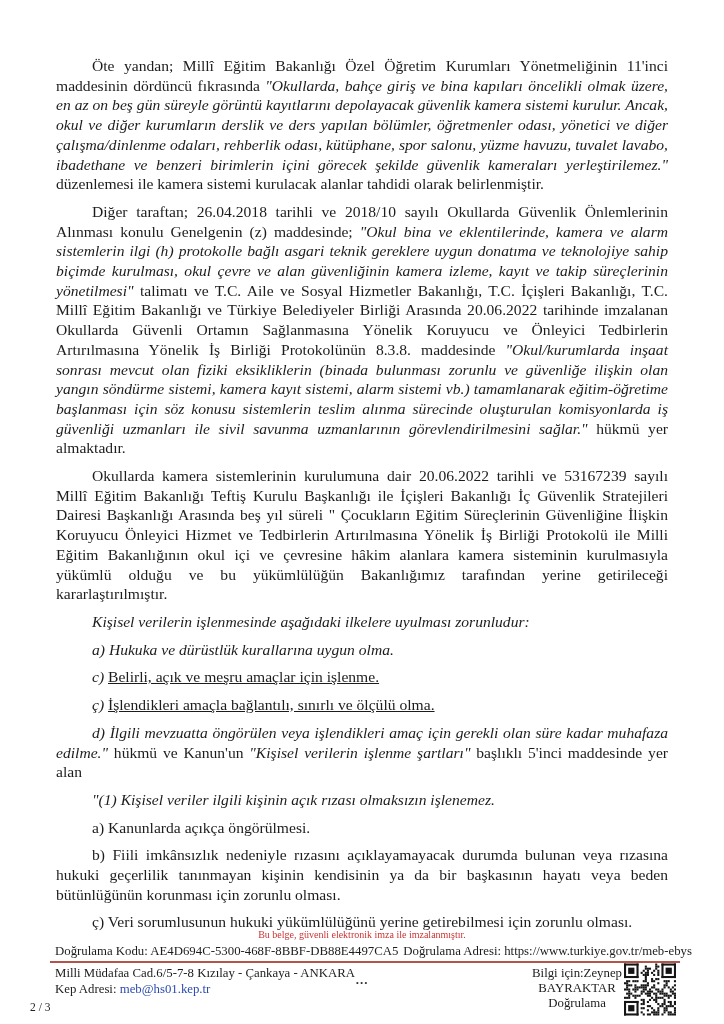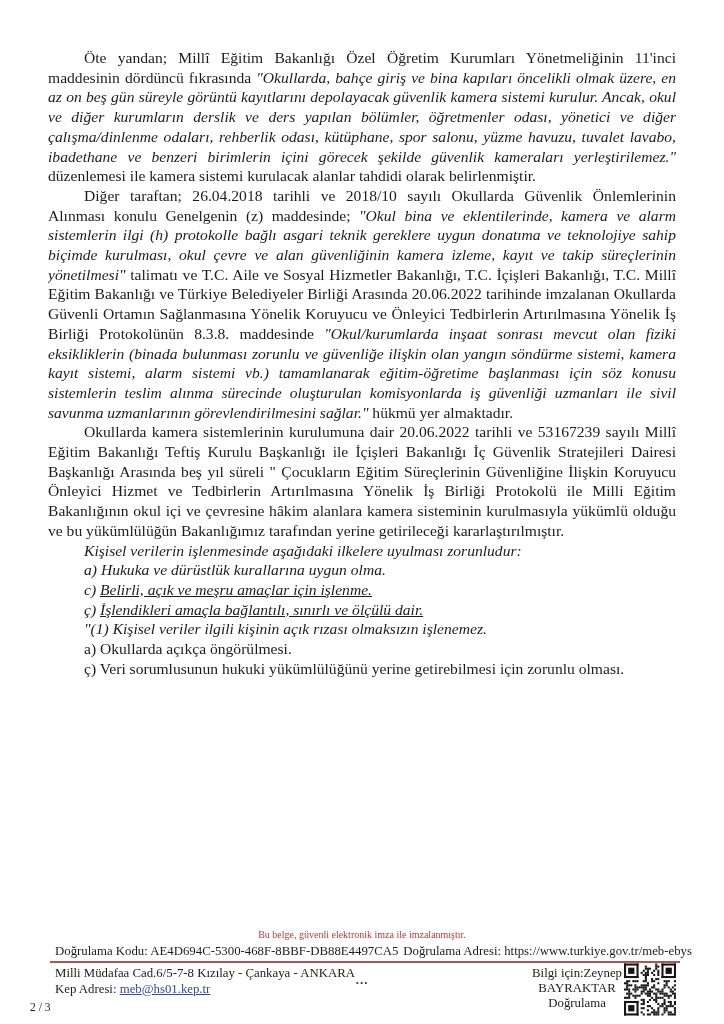--- a/index.html
+++ b/index.html
@@ -12,41 +12,41 @@
     color:#1c1c1c;
     margin:0 auto;
     box-shadow:0 0 4px rgba(0,0,0,.15);
   }
   .doc-body{
     position:absolute;left:48px;top:48px;width:628px;height:884px;
     text-align:justify;
     font-size:15.6px;line-height:19.7px;
     overflow:hidden;
   }
-  .para{margin:0;text-indent:36px;}
+  .para{margin:8px;text-indent:36px;}
   .it{font-style:italic;}
-  .iu{font-style:italic;text-decoration:underline;}
+  .iu{text-decoration:underline;}
   .sig{
     position:absolute;top:929px;left:0;width:100%;
     text-align:center;color:#c93434;font-size:10px;
   }
   .verify{
     position:absolute;top:944px;left:55px;right:32px;
     display:flex;justify-content:space-between;
     font-size:12.8px;
   }
   .rule{
     position:absolute;top:961px;left:50px;right:44px;height:0;
     border-top:2px solid #b2544c;
   }
   .addr{
     position:absolute;top:966px;left:55px;
     font-size:12.8px;line-height:15.5px;
   }
-  .kep-link{color:#2a4bb0;text-decoration:underline;text-align:center;}
+  .kep-link{color:#2a4bb0;text-align:center;}
   .info{
     position:absolute;top:966px;right:102px;
     text-align:center;font-size:12.8px;line-height:15px;
   }
   .qr{
     position:absolute;top:962px;left:624px;width:52px;height:55px;
   }
   .dots{
     position:absolute;top:972px;left:0;width:100%;
     text-align:center;font-size:13px;letter-spacing:1px;font-weight:bold;color:#333;
@@ -61,23 +61,25 @@
 
 <div class="page">
 
   <div class="doc-body" id="docBody">
       <p class="para"><span>Öte yandan; Millî Eğitim Bakanlığı Özel Öğretim Kurumları Yönetmeliğinin 11'inci maddesinin dördüncü fıkrasında </span><span class="it">"Okullarda, bahçe giriş ve bina kapıları öncelikli olmak üzere, en az on beş gün süreyle görüntü kayıtlarını depolayacak güvenlik kamera sistemi kurulur. Ancak, okul ve diğer kurumların derslik ve ders yapılan bölümler, öğretmenler odası, yönetici ve diğer çalışma/dinlenme odaları, rehberlik odası, kütüphane, spor salonu, yüzme havuzu, tuvalet lavabo, ibadethane ve benzeri birimlerin içini görecek şekilde güvenlik kameraları yerleştirilemez."</span><span> düzenlemesi ile kamera sistemi kurulacak alanlar tahdidi olarak belirlenmiştir.</span></p>
       <p class="para"><span>Diğer taraftan; 26.04.2018 tarihli ve 2018/10 sayılı Okullarda Güvenlik Önlemlerinin Alınması konulu Genelgenin (z) maddesinde; </span><span class="it">"Okul bina ve eklentilerinde, kamera ve alarm sistemlerin ilgi (h) protokolle bağlı asgari teknik gereklere uygun donatıma ve teknolojiye sahip biçimde kurulması, okul çevre ve alan güvenliğinin kamera izleme, kayıt ve takip süreçlerinin yönetilmesi"</span><span> talimatı ve T.C. Aile ve Sosyal Hizmetler Bakanlığı, T.C. İçişleri Bakanlığı, T.C. Millî Eğitim Bakanlığı ve Türkiye Belediyeler Birliği Arasında 20.06.2022 tarihinde imzalanan Okullarda Güvenli Ortamın Sağlanmasına Yönelik Koruyucu ve Önleyici Tedbirlerin Artırılmasına Yönelik İş Birliği Protokolünün 8.3.8. maddesinde </span><span class="it">"Okul/kurumlarda inşaat sonrası mevcut olan fiziki eksikliklerin (binada bulunması zorunlu ve güvenliğe ilişkin olan yangın söndürme sistemi, kamera kayıt sistemi, alarm sistemi vb.) tamamlanarak eğitim-öğretime başlanması için söz konusu sistemlerin teslim alınma sürecinde oluşturulan komisyonlarda iş güvenliği uzmanları ile sivil savunma uzmanlarının görevlendirilmesini sağlar."</span><span> hükmü yer almaktadır.</span></p>
       <p class="para"><span>Okullarda kamera sistemlerinin kurulumuna dair 20.06.2022 tarihli ve 53167239 sayılı Millî Eğitim Bakanlığı Teftiş Kurulu Başkanlığı ile İçişleri Bakanlığı İç Güvenlik Stratejileri Dairesi Başkanlığı Arasında beş yıl süreli " Çocukların Eğitim Süreçlerinin Güvenliğine İlişkin Koruyucu Önleyici Hizmet ve Tedbirlerin Artırılmasına Yönelik İş Birliği Protokolü ile Milli Eğitim Bakanlığının okul içi ve çevresine hâkim alanlara kamera sisteminin kurulmasıyla yükümlü olduğu ve bu yükümlülüğün Bakanlığımız tarafından yerine getirileceği kararlaştırılmıştır.</span></p>
       <p class="para"><span class="it">Kişisel verilerin işlenmesinde aşağıdaki ilkelere uyulması zorunludur:</span></p>
       <p class="para"><span class="it">a) Hukuka ve dürüstlük kurallarına uygun olma.</span></p>
       <p class="para"><span class="it">c) </span><span class="iu">Belirli, açık ve meşru amaçlar için işlenme.</span></p>
-      <p class="para"><span class="it">ç) </span><span class="iu">İşlendikleri amaçla bağlantılı, sınırlı ve ölçülü dair.</span></p>
+      <p class="para"><span class="it">ç) </span><span class="iu">İşlendikleri amaçla bağlantılı, sınırlı ve ölçülü olma.</span></p>
+      <p class="para"><span class="it">d) İlgili mevzuatta öngörülen veya işlendikleri amaç için gerekli olan süre kadar muhafaza edilme."</span><span> hükmü ve Kanun'un </span><span class="it">"Kişisel verilerin işlenme şartları"</span><span> başlıklı 5'inci maddesinde yer alan</span></p>
       <p class="para"><span class="it">"(1) Kişisel veriler ilgili kişinin açık rızası olmaksızın işlenemez.</span></p>
-      <p class="para"><span>a) Okullarda açıkça öngörülmesi.</span></p>
+      <p class="para"><span>a) Kanunlarda açıkça öngörülmesi.</span></p>
+      <p class="para"><span>b) Fiili imkânsızlık nedeniyle rızasını açıklayamayacak durumda bulunan veya rızasına hukuki geçerlilik tanınmayan kişinin kendisinin ya da bir başkasının hayatı veya beden bütünlüğünün korunması için zorunlu olması.</span></p>
       <p class="para"><span>ç) Veri sorumlusunun hukuki yükümlülüğünü yerine getirebilmesi için zorunlu olması.</span></p>
     </div>
 
   <div class="sig">Bu belge, güvenli elektronik imza ile imzalanmıştır.</div>
 
   <div class="verify">
     <span>Doğrulama Kodu: AE4D694C-5300-468F-8BBF-DB88E4497CA5</span>
     <span>Doğrulama Adresi: https://www.turkiye.gov.tr/meb-ebys</span>
   </div>
 

